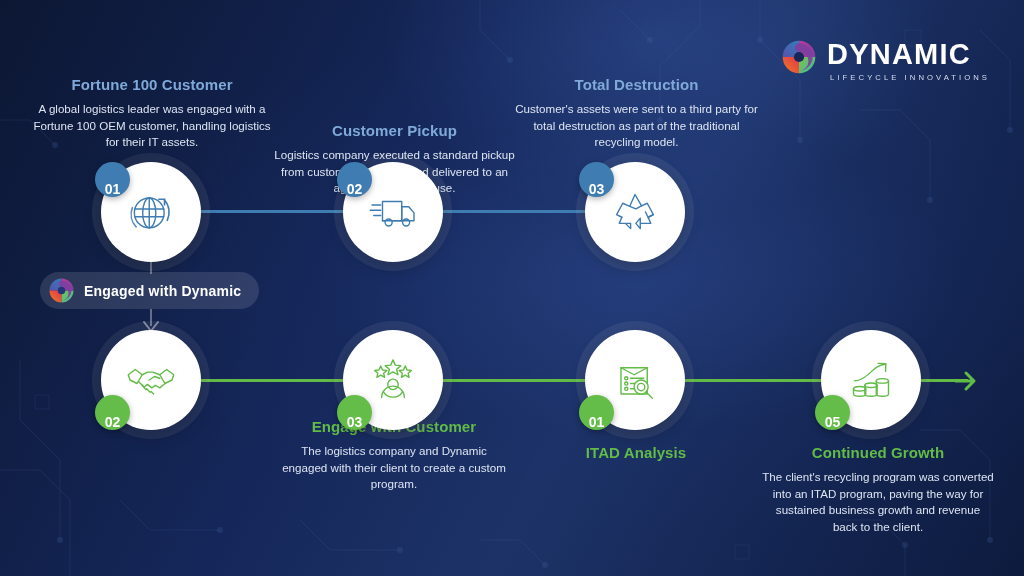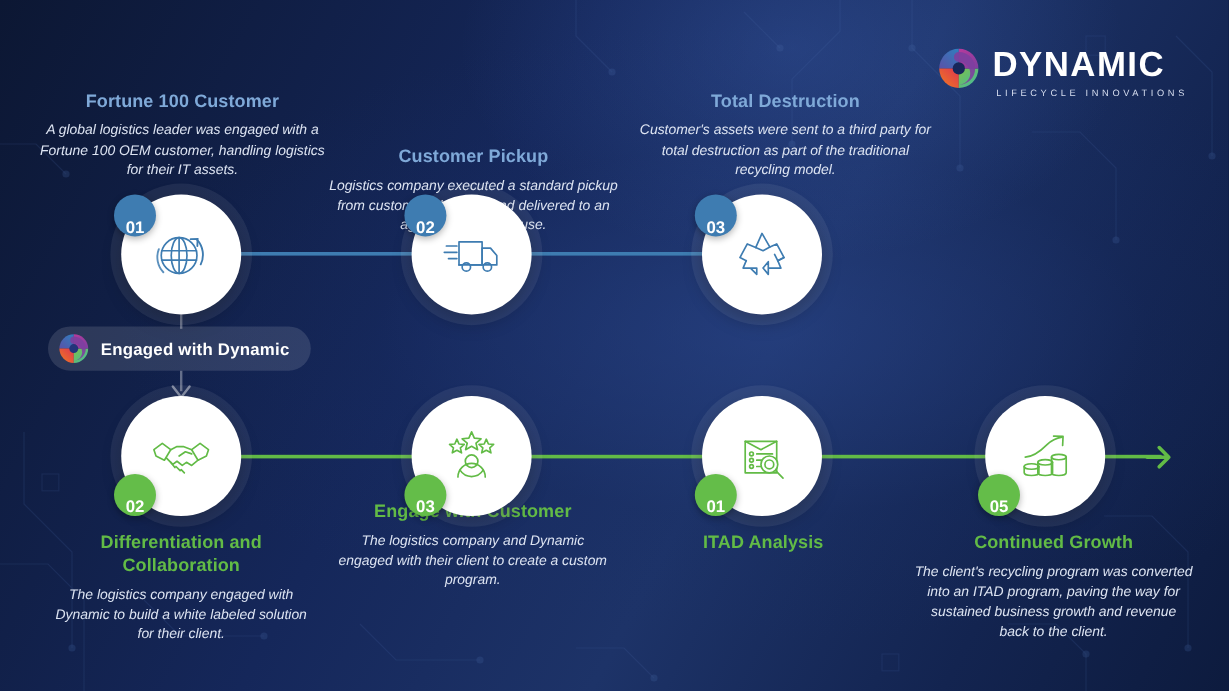--- a/index.html
+++ b/index.html
@@ -66,21 +66,20 @@
     font-weight: 700;
     letter-spacing: .1px;
     line-height: 1.28;
   }
   .tblock p {
     margin: 0;
     font-size: 11.6px;
     line-height: 1.42;
     color: #dde4f2;
     font-weight: 400;
-    font-style: italic;
   }
   .top h3 { color: #7fa9d8; }
   .bot h3 { color: #62bb46; }
 
   
   .node {
     position: absolute;
     width: 100px;
     height: 100px;
     border-radius: 50%;
@@ -232,21 +231,21 @@
   </div>
 
   <div class="tblock top" style="left:27px; top:75px; width:250px;">
     <h3>Fortune 100 Customer</h3>
     <p>A global logistics leader was engaged with a Fortune 100 OEM customer, handling logistics for their IT assets.</p>
   </div>
   <div class="tblock top" style="left:272px; top:75px; width:245px;margin-top:46px;">
     <h3>Customer Pickup</h3>
     <p>Logistics company executed a standard pickup from customer's location and delivered to an aggregated warehouse.</p>
   </div>
-  <div class="tblock top" style="left:515px; top:75px; width:243px;margin-left:18px;">
+  <div class="tblock top" style="left:515px; top:75px; width:243px;">
     <h3>Total Destruction</h3>
     <p>Customer's assets were sent to a third party for total destruction as part of the traditional recycling model.</p>
   </div>
 
   <div class="conn blue" style="left:200px; top:210px; width:156px;"></div>
   <div class="conn blue" style="left:440px; top:210px; width:157px;"></div>
 
   <div class="node" style="left:101px; top:162px;">
     <svg viewBox="0 0 64 64" fill="none" stroke="#3e7cb1" stroke-width="1.6" stroke-linecap="round">
       <circle cx="30" cy="33" r="17"></circle>
@@ -368,24 +367,20 @@
       <ellipse cx="45" cy="33" rx="7" ry="2.6"></ellipse>
       <path d="M38 33 V48 a7 2.6 0 0 0 14 0 V33"></path>
       <path d="M13 33 C21 33 28 27 34 21 C38 17 42 15 48 14"></path>
       <path d="M40 13 L49 13.3 L48.6 22"></path>
     </svg>
   </div>
   <div class="badge green" style="left:815px; top:395px;">
     <span>05</span>
   </div>
 
-  <div class="tblock bot" style="left:40px; top:443px; width:222px;">
-    <h3>Differentiation and Collaboration</h3>
-    <p>The logistics company engaged with Dynamic to build a white labeled solution for their client.</p>
-  </div>
   <div class="tblock bot" style="left:282px; top:417px; width:224px;">
     <h3>Engage with Customer</h3>
     <p>The logistics company and Dynamic engaged with their client to create a custom program.</p>
   </div>
   <div class="tblock bot" style="left:524px; top:443px; width:224px;">
     <h3>ITAD Analysis</h3>
   </div>
   <div class="tblock bot" style="left:762px; top:443px; width:232px;">
     <h3>Continued Growth</h3>
     <p>The client's recycling program was converted into an ITAD program, paving the way for sustained business growth and revenue back to the client.</p>

